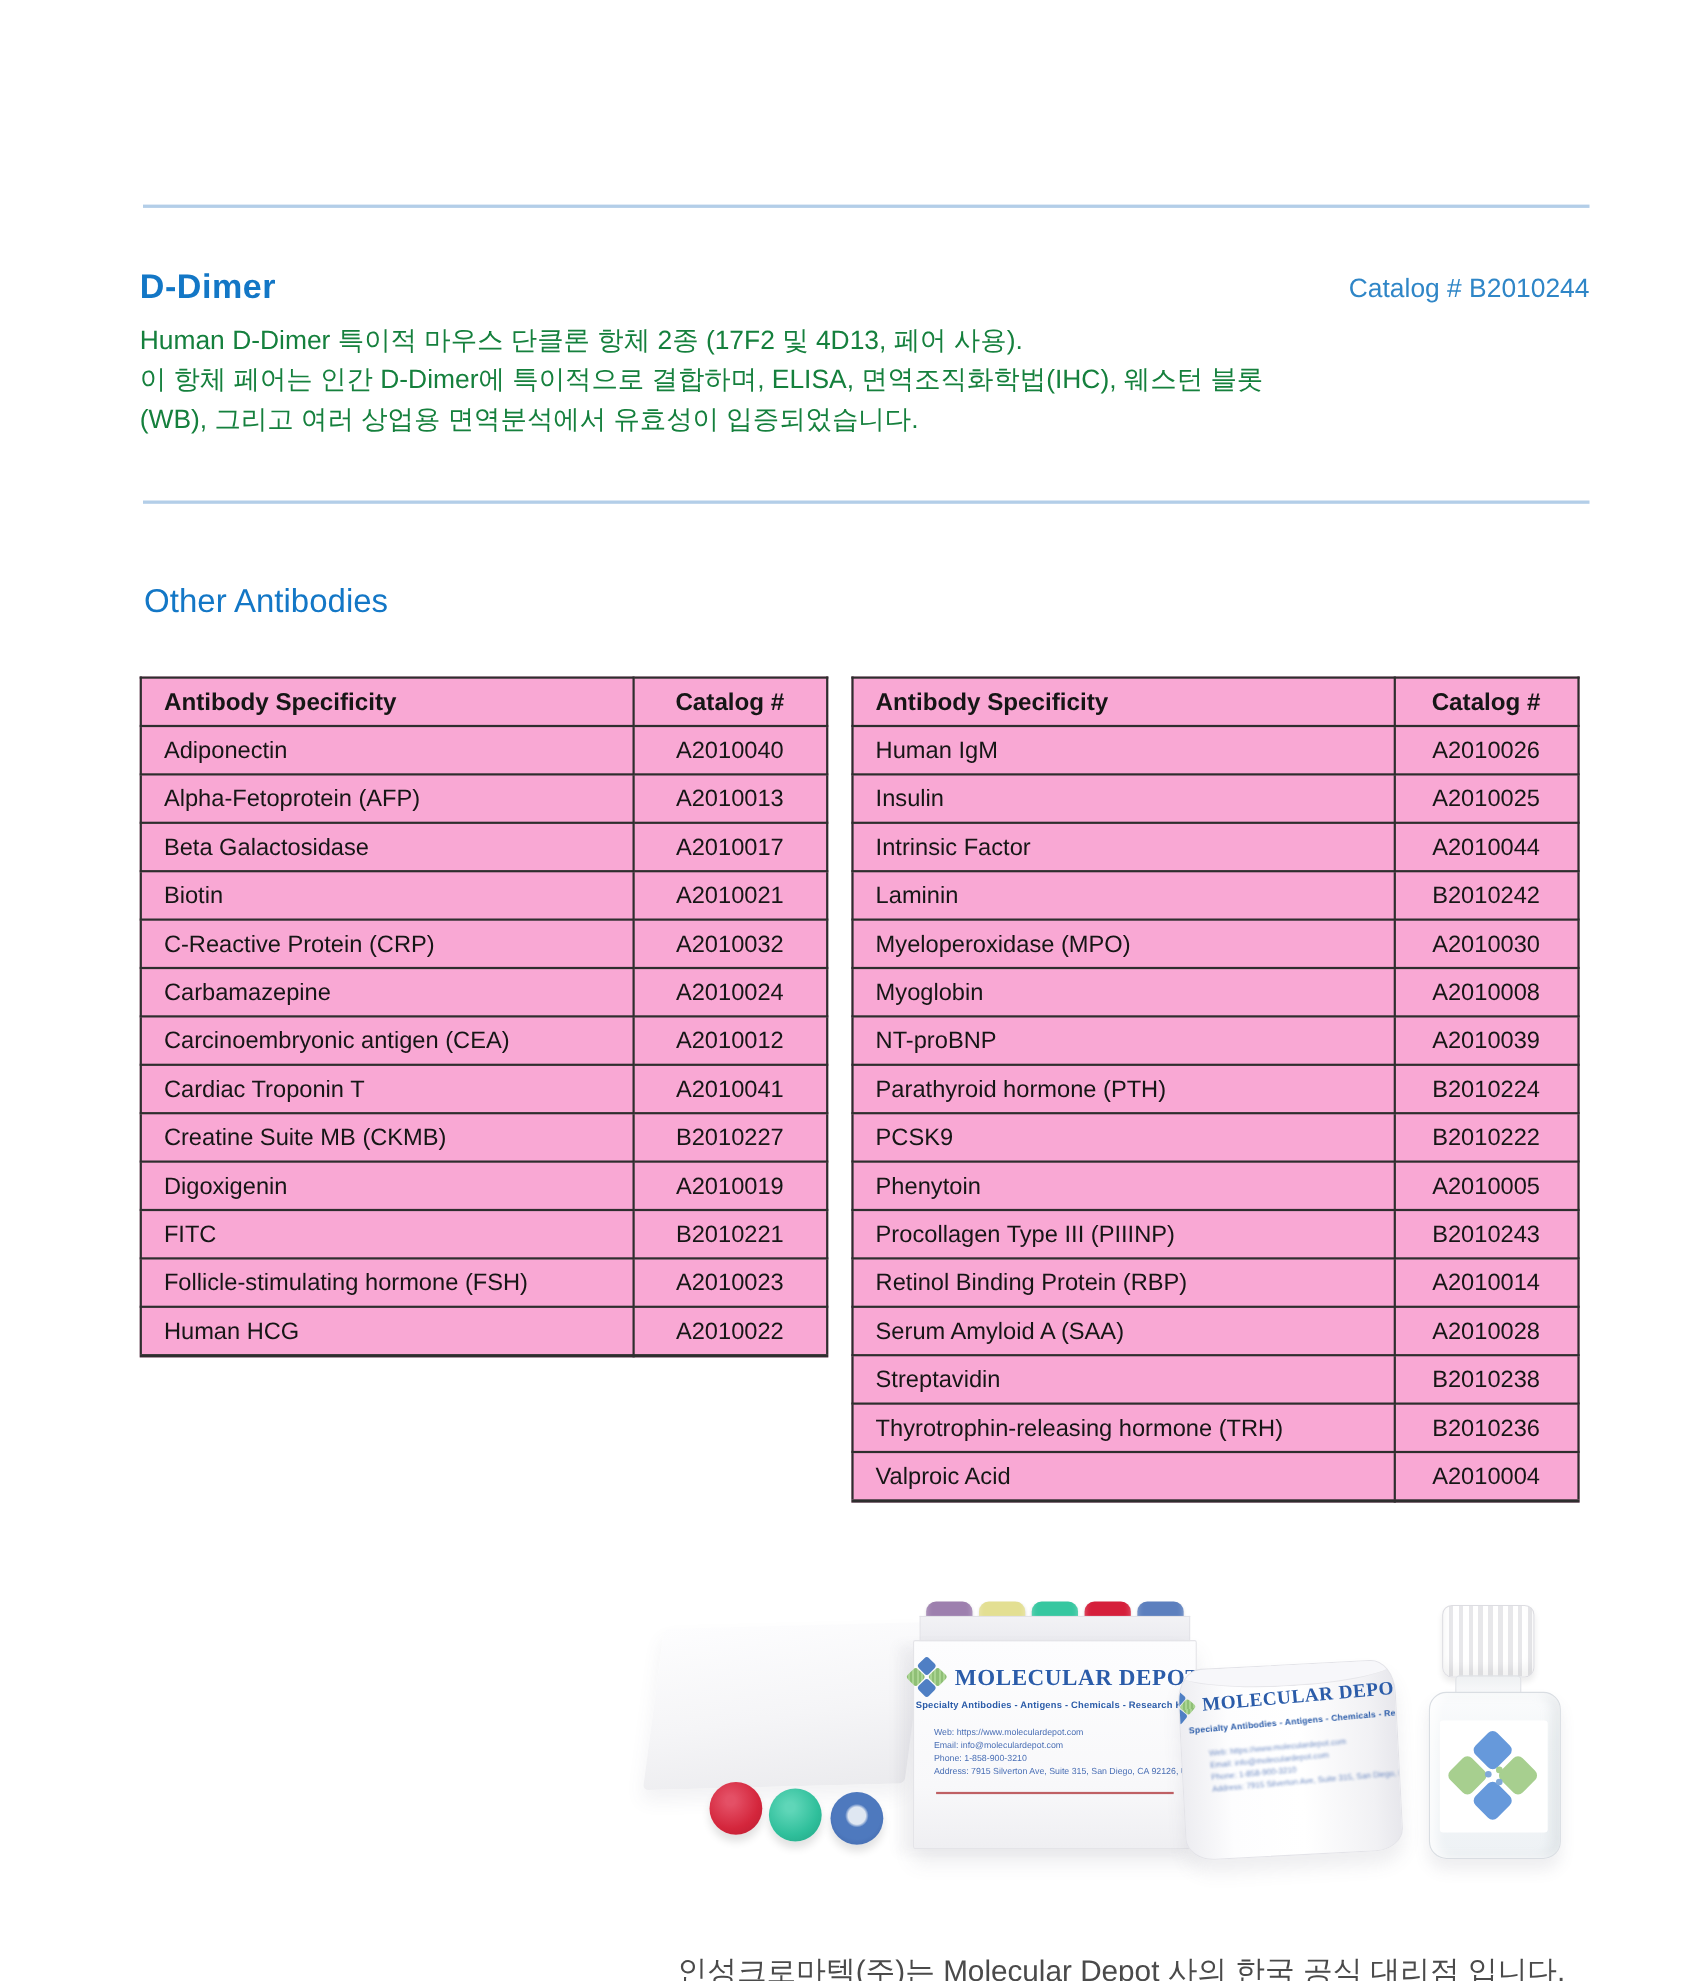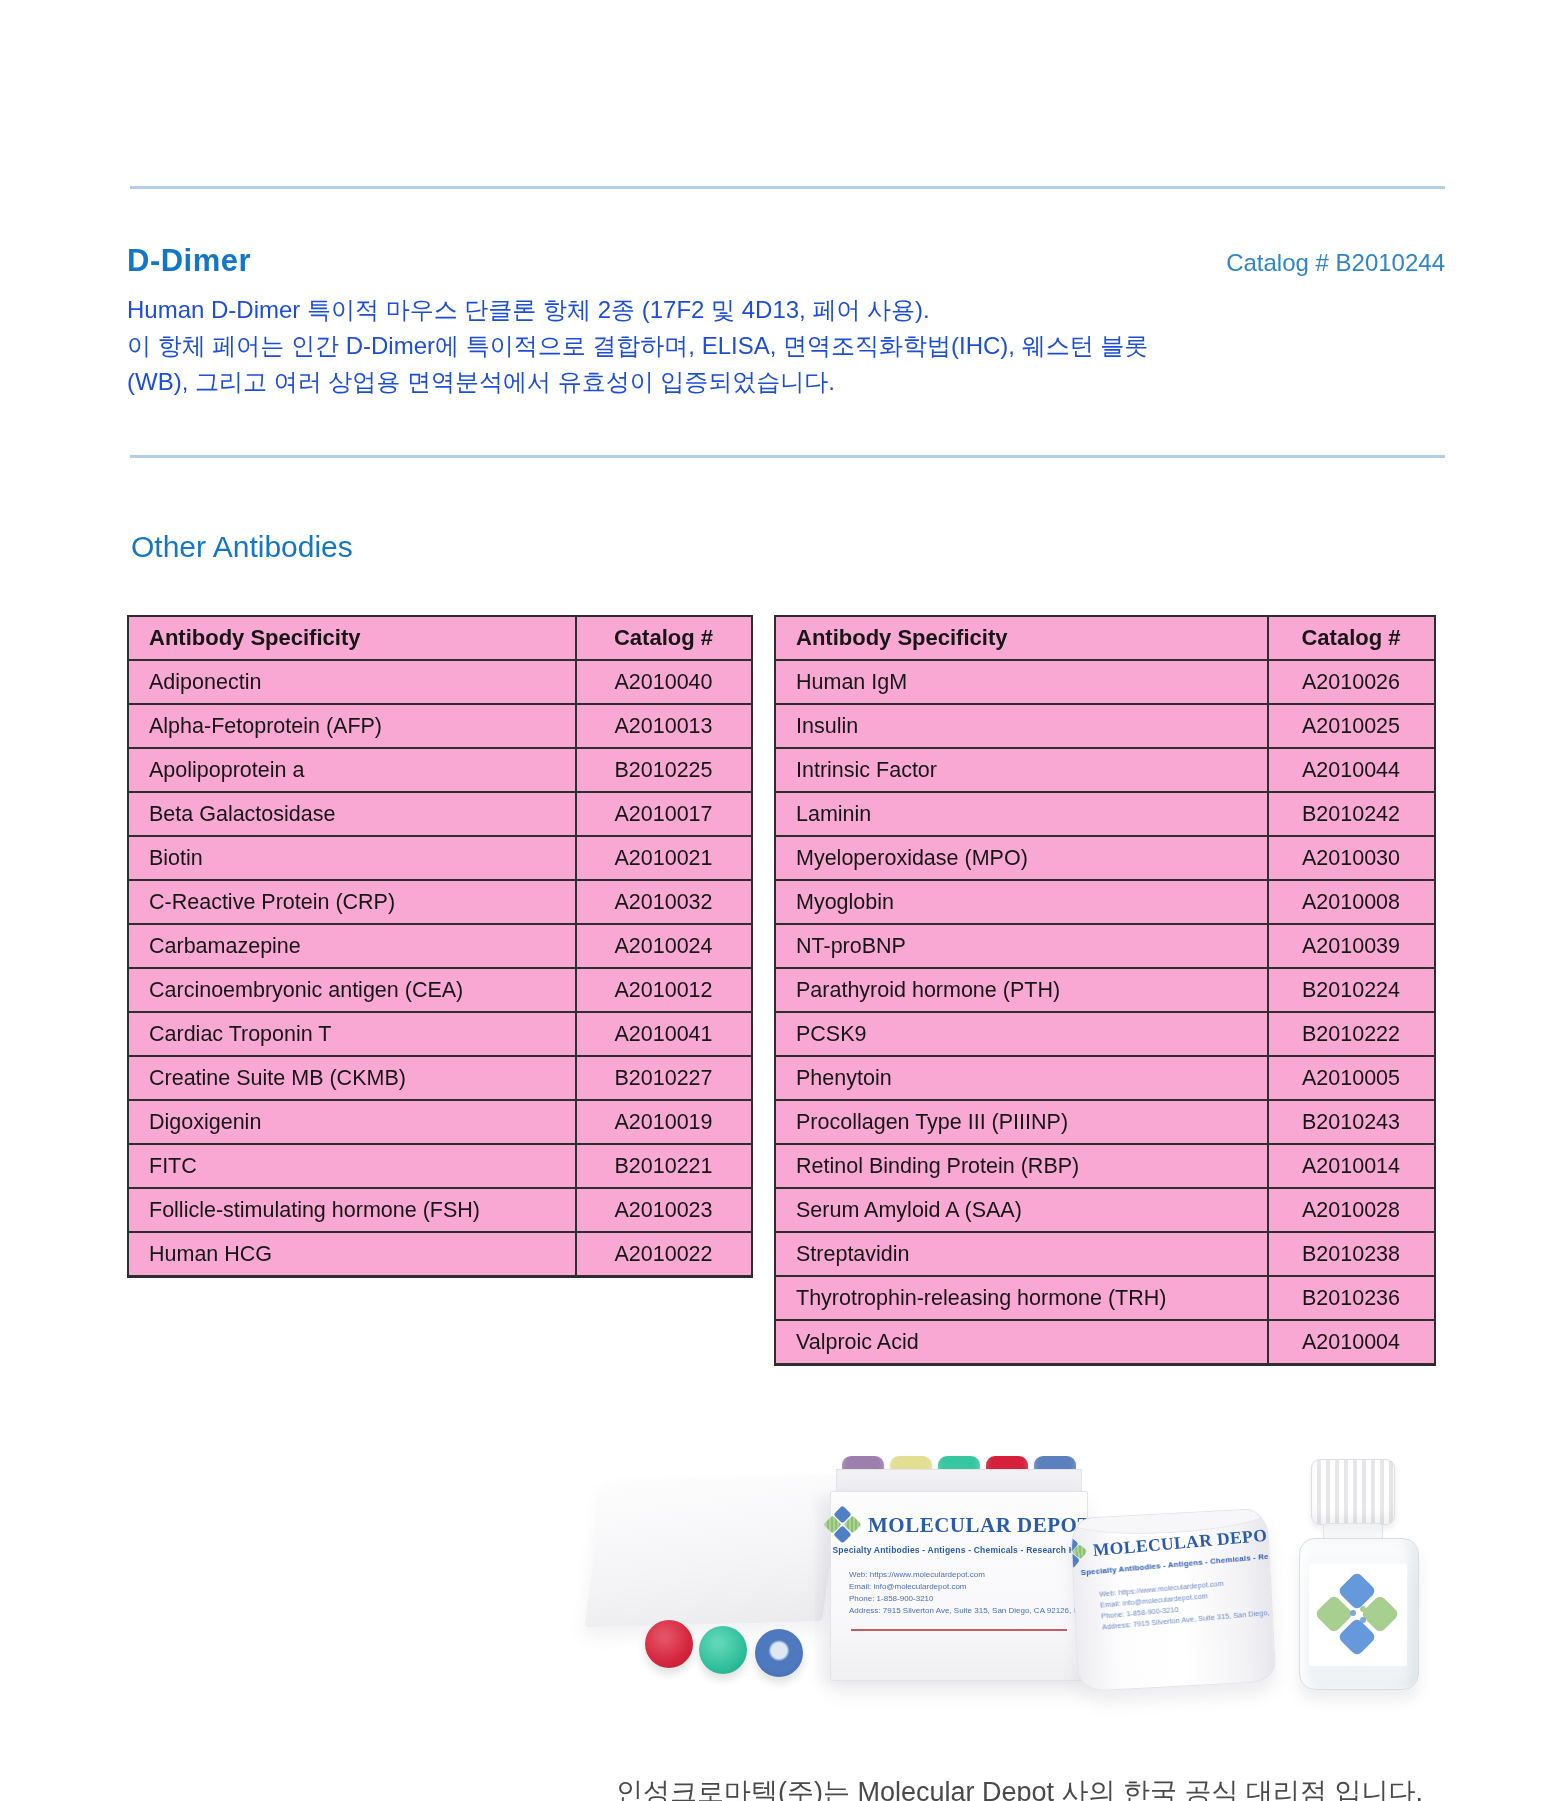--- a/index.html
+++ b/index.html
@@ -11,21 +11,21 @@
   #rule-top{top:154px;}
   #rule-mid{top:423px;}
 
   #doc-title{
     position:absolute;left:127px;top:211px;font-size:31px;font-weight:bold;
     color:#1377c6;letter-spacing:.5px;
   }
   #catalog-label{
     position:absolute;right:100px;top:217px;font-size:24px;color:#2f86c7;
   }
-  #description{position:absolute;left:127px;top:260px;font-size:24px;color:#1d4ed8;line-height:36px;}
+  #description{position:absolute;left:127px;top:260px;font-size:24px;color:#15803d;line-height:36px;}
 
   #section-title{
     position:absolute;left:131px;top:498px;font-size:30px;font-weight:normal;color:#1377c6;
   }
 
   table.ab{
     position:absolute;top:583px;border-collapse:collapse;table-layout:fixed;
     font-size:21.5px;color:#161616;background:#f9a8d4;
   }
   #table-left{left:127px;width:624px;}
@@ -160,24 +160,20 @@
       </tr>
     </thead>
     <tbody>
         <tr>
           <td class="cell-name">Adiponectin</td>
           <td class="cell-cat">A2010040</td>
         </tr>
         <tr>
           <td class="cell-name">Alpha-Fetoprotein (AFP)</td>
           <td class="cell-cat">A2010013</td>
-        </tr>
-        <tr>
-          <td class="cell-name">Apolipoprotein a</td>
-          <td class="cell-cat">B2010225</td>
         </tr>
         <tr>
           <td class="cell-name">Beta Galactosidase</td>
           <td class="cell-cat">A2010017</td>
         </tr>
         <tr>
           <td class="cell-name">Biotin</td>
           <td class="cell-cat">A2010021</td>
         </tr>
         <tr>

